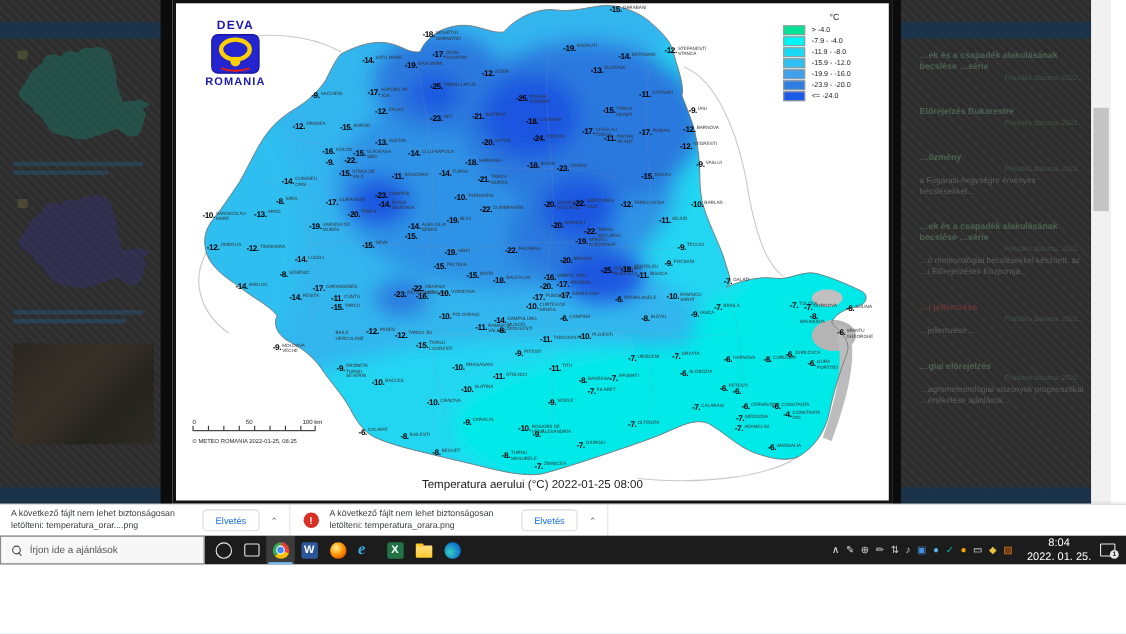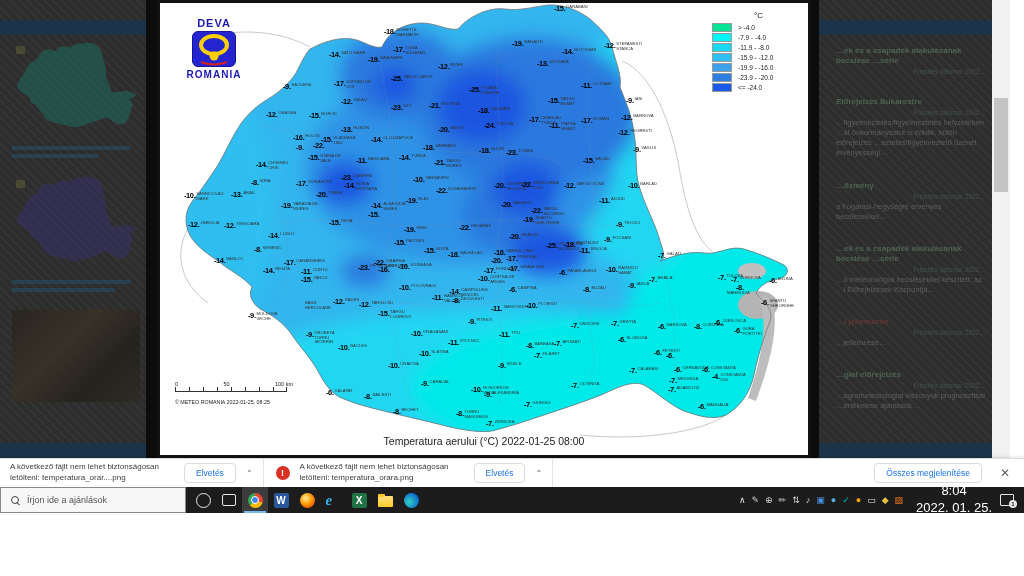--- a/index.html
+++ b/index.html
@@ -100,21 +100,21 @@
     text-align:center; line-height:15px; }
   .ic-firefox { border-radius:50%; background:radial-gradient(circle at 38% 35%,#ffe082 8%,#ff9800 45%,#e65100 80%); }
   .ic-ie { color:#35b1e8; font-size:15px; font-weight:bold; font-family:"Liberation Serif",serif; font-style:italic; line-height:15px; }
   .ic-excel { background:#217346; border-radius:2px; color:#fff; font-size:10px; font-weight:bold;
     text-align:center; line-height:15px; }
   .ic-folder { position:relative; width:15px; height:11px; margin-top:3px; background:linear-gradient(#ffe082,#ffca28); border-radius:1px; }
   .ic-folder:before { content:""; position:absolute; left:0; top:-2px; width:7px; height:3px; background:#ffca28; border-radius:1px 1px 0 0; }
   .ic-edge { border-radius:50%; background:radial-gradient(circle at 35% 60%,#35d0c0,#0b6fd0 70%); }
   #tb-tray { margin-left:auto; display:flex; align-items:center; }
   .tray-ic { font-size:9px; margin:0 3px; line-height:1; }
-  #tb-clock { color:#fff; font-size:13px; text-align:center; line-height:1.3; margin:0 8px 0 10px; }
+  #tb-clock { color:#fff; font-size:10px; text-align:center; line-height:1.3; margin:0 8px 0 10px; }
   #tb-notif { position:relative; width:14px; height:12px; border:1.2px solid #e6e6e6; border-radius:1px; margin-right:10px; }
   #tb-notif .badge { position:absolute; right:-4px; bottom:-3px; width:8px; height:8px; border-radius:50%;
     background:#e8e8e8; color:#222; font-size:6px; font-weight:bold; text-align:center; line-height:8px; }
 </style>
 </head>
 <body>
 
 <div id="screen">
 
   <div id="dim-page">
@@ -144,21 +144,20 @@
       <div id="photo-thumb"></div>
     </div>
     <div id="right-col">
         <div class="art">
           <div class="h">…ek és a csapadék alakulásának becslése …série</div>
           <div class="m">Frissítés dátuma: 2022…</div>
         </div>
         <div class="art">
           <div class="h">Előrejelzés Bukarestre</div>
           <div class="m">Frissítés dátuma: 2022…</div>
-          <div class="b">…figyelmeztetés/figyelmeztetés helyzetében …át önkormányzatot is érintik, külön előrejelzés …eztetés/figyelmeztető üzenet érvényességi…</div>
         </div>
         <div class="art">
           <div class="h">…őzmény</div>
           <div class="m">Frissítés dátuma: 2022…</div>
           <div class="b">a Fogarasi-hegységre érvényes becslésekkel…</div>
         </div>
         <div class="art">
           <div class="h">…ek és a csapadék alakulásának becslése …série</div>
           <div class="m">Frissítés dátuma: 2022…</div>
           <div class="b">…ó meteorológiai becslésekkel készített: az …i Előrejelzések Központja…</div>
@@ -960,24 +959,20 @@
       <span class="dl-chev">⌃</span>
     </div>
     <div class="dl-sep"></div>
     <div class="dl-item">
       <div class="warn-ico">!</div>
       <div class="dl-msg">A következő fájlt nem lehet biztonságosan letölteni: temperatura_orara.png</div>
       <button class="dl-btn">Elvetés</button>
       <span class="dl-chev">⌃</span>
     </div>
     <div class="dl-sep"></div>
-    <div id="dl-right">
-      <button class="dl-btn">Összes megjelenítése</button>
-      <span id="dl-close">✕</span>
-    </div>
   </div>
 
   <div id="taskbar">
     <div id="tb-search">
       <span class="mag"></span>
       <span class="ph">Írjon ide a ajánlások</span>
     </div>
     <div id="tb-apps">
         <div class="app">
           <div class="ic ic-cortana"></div>

